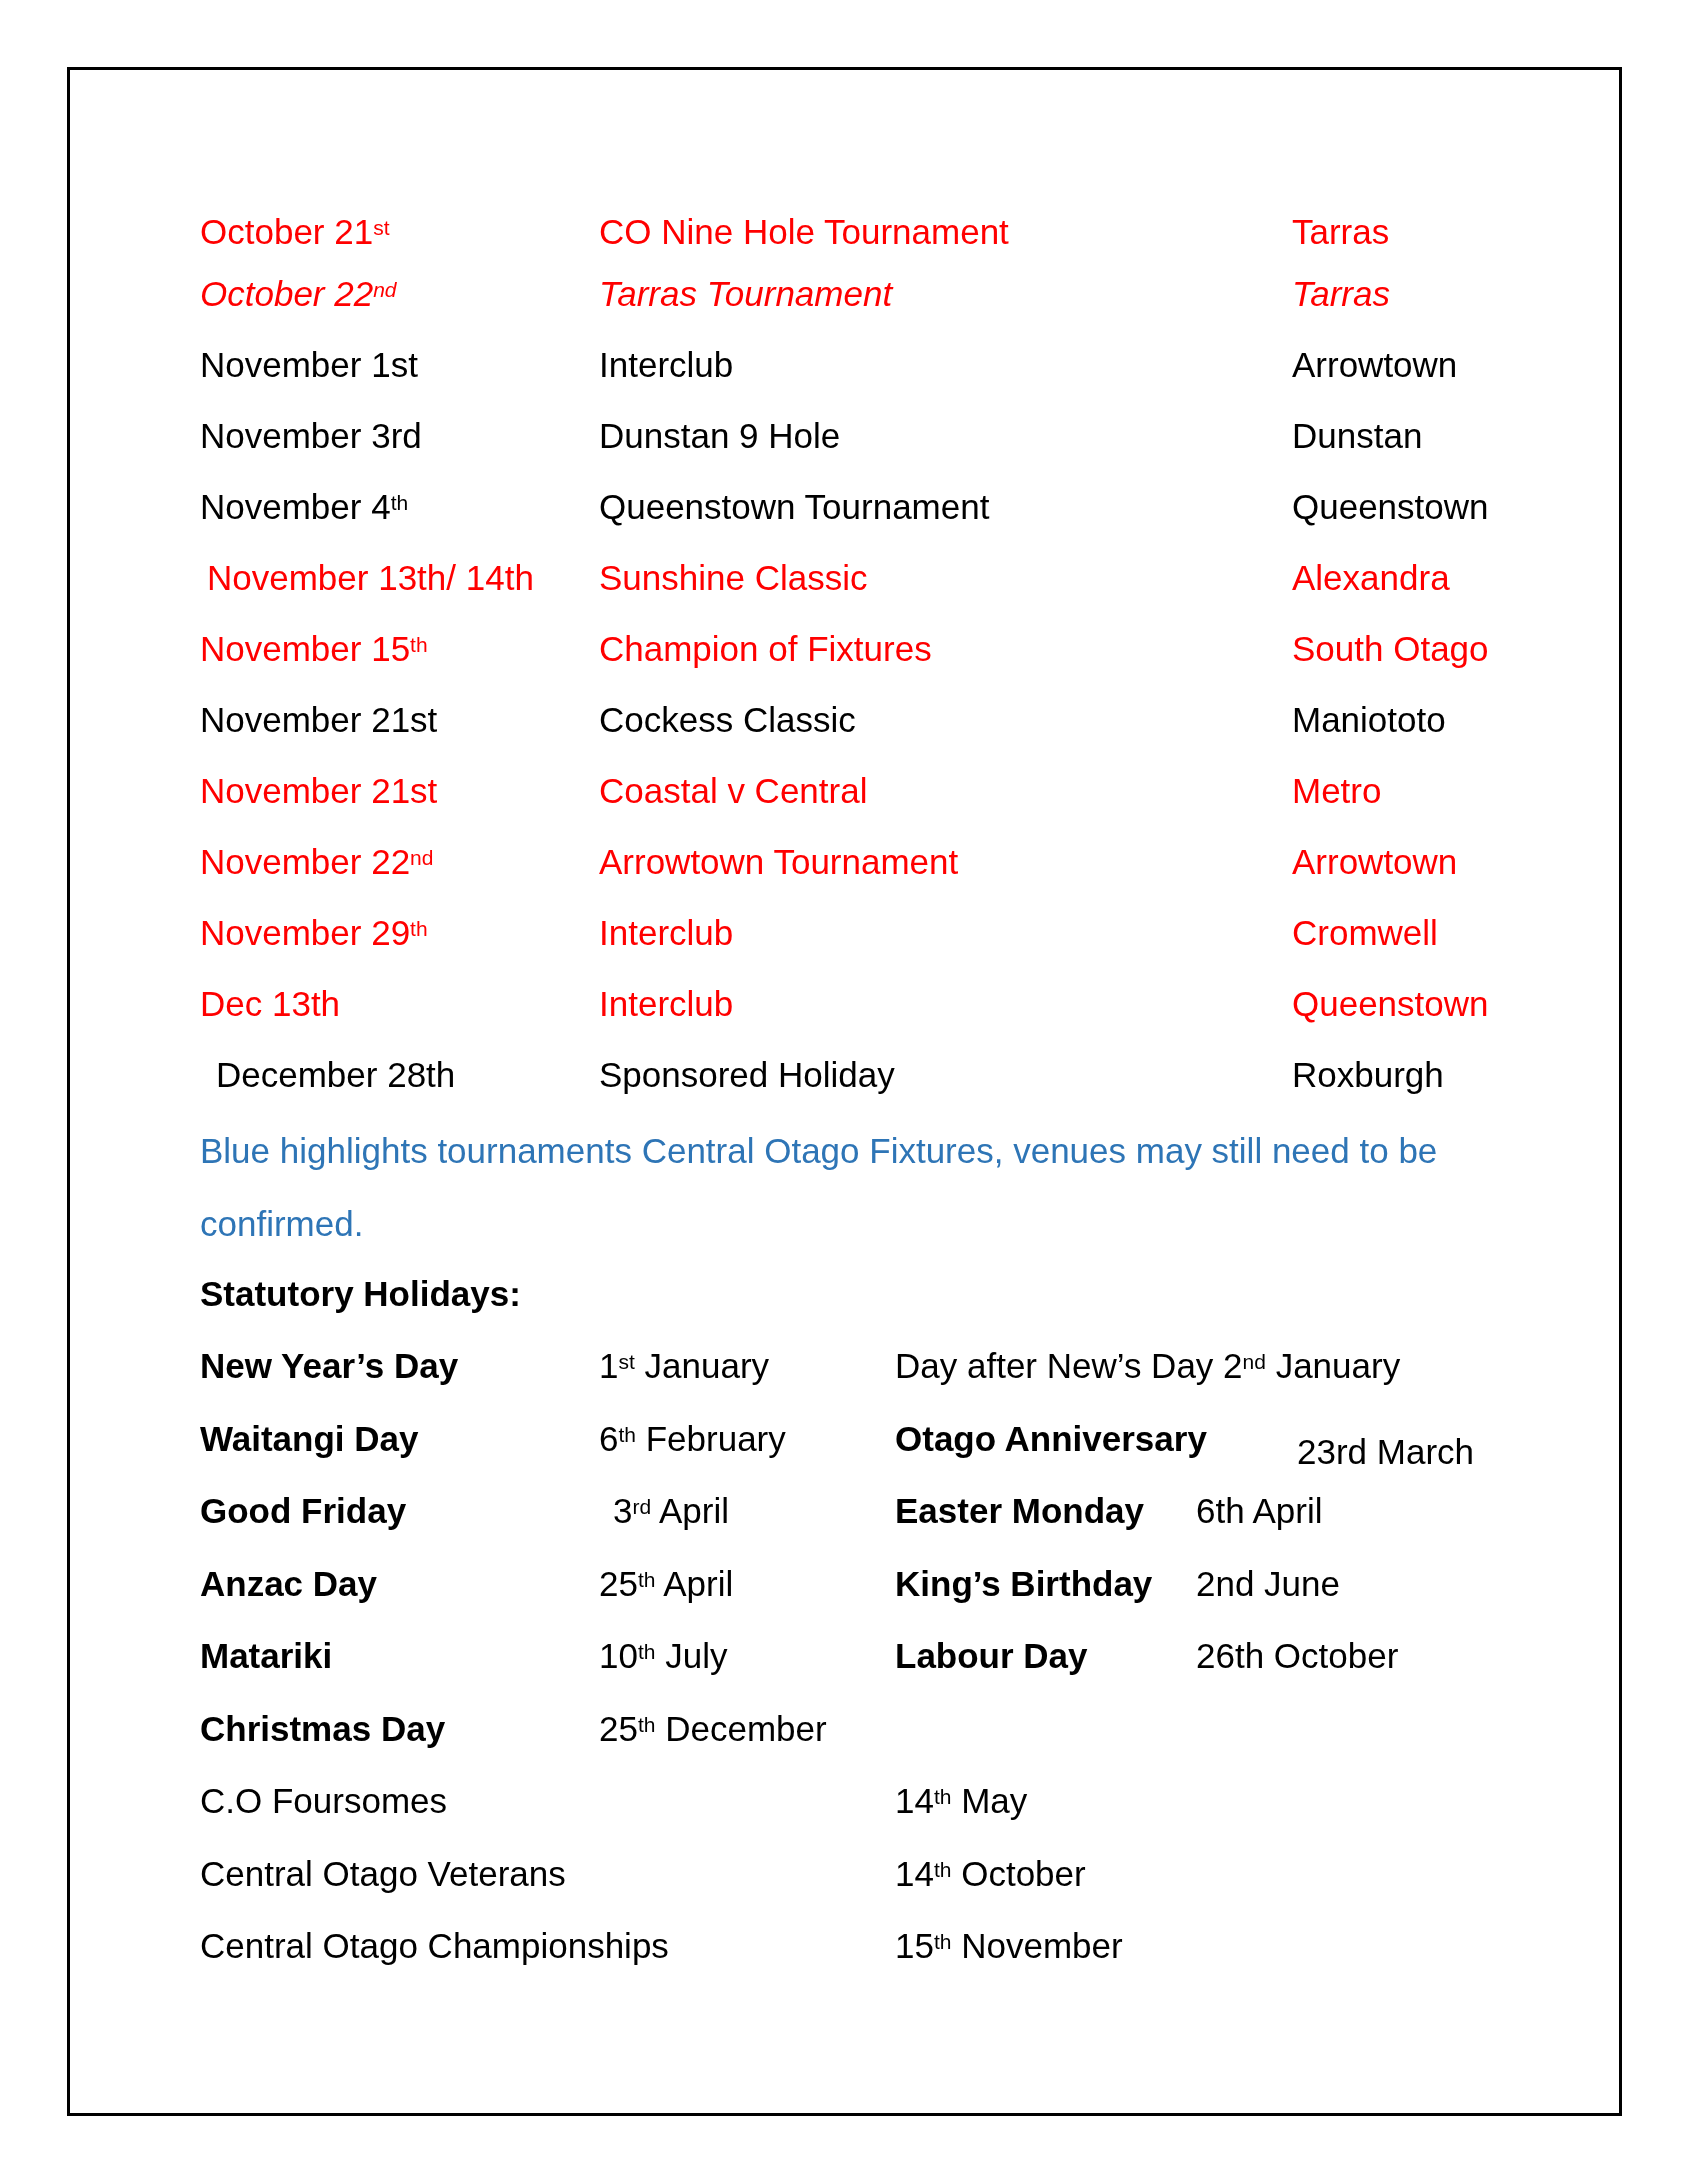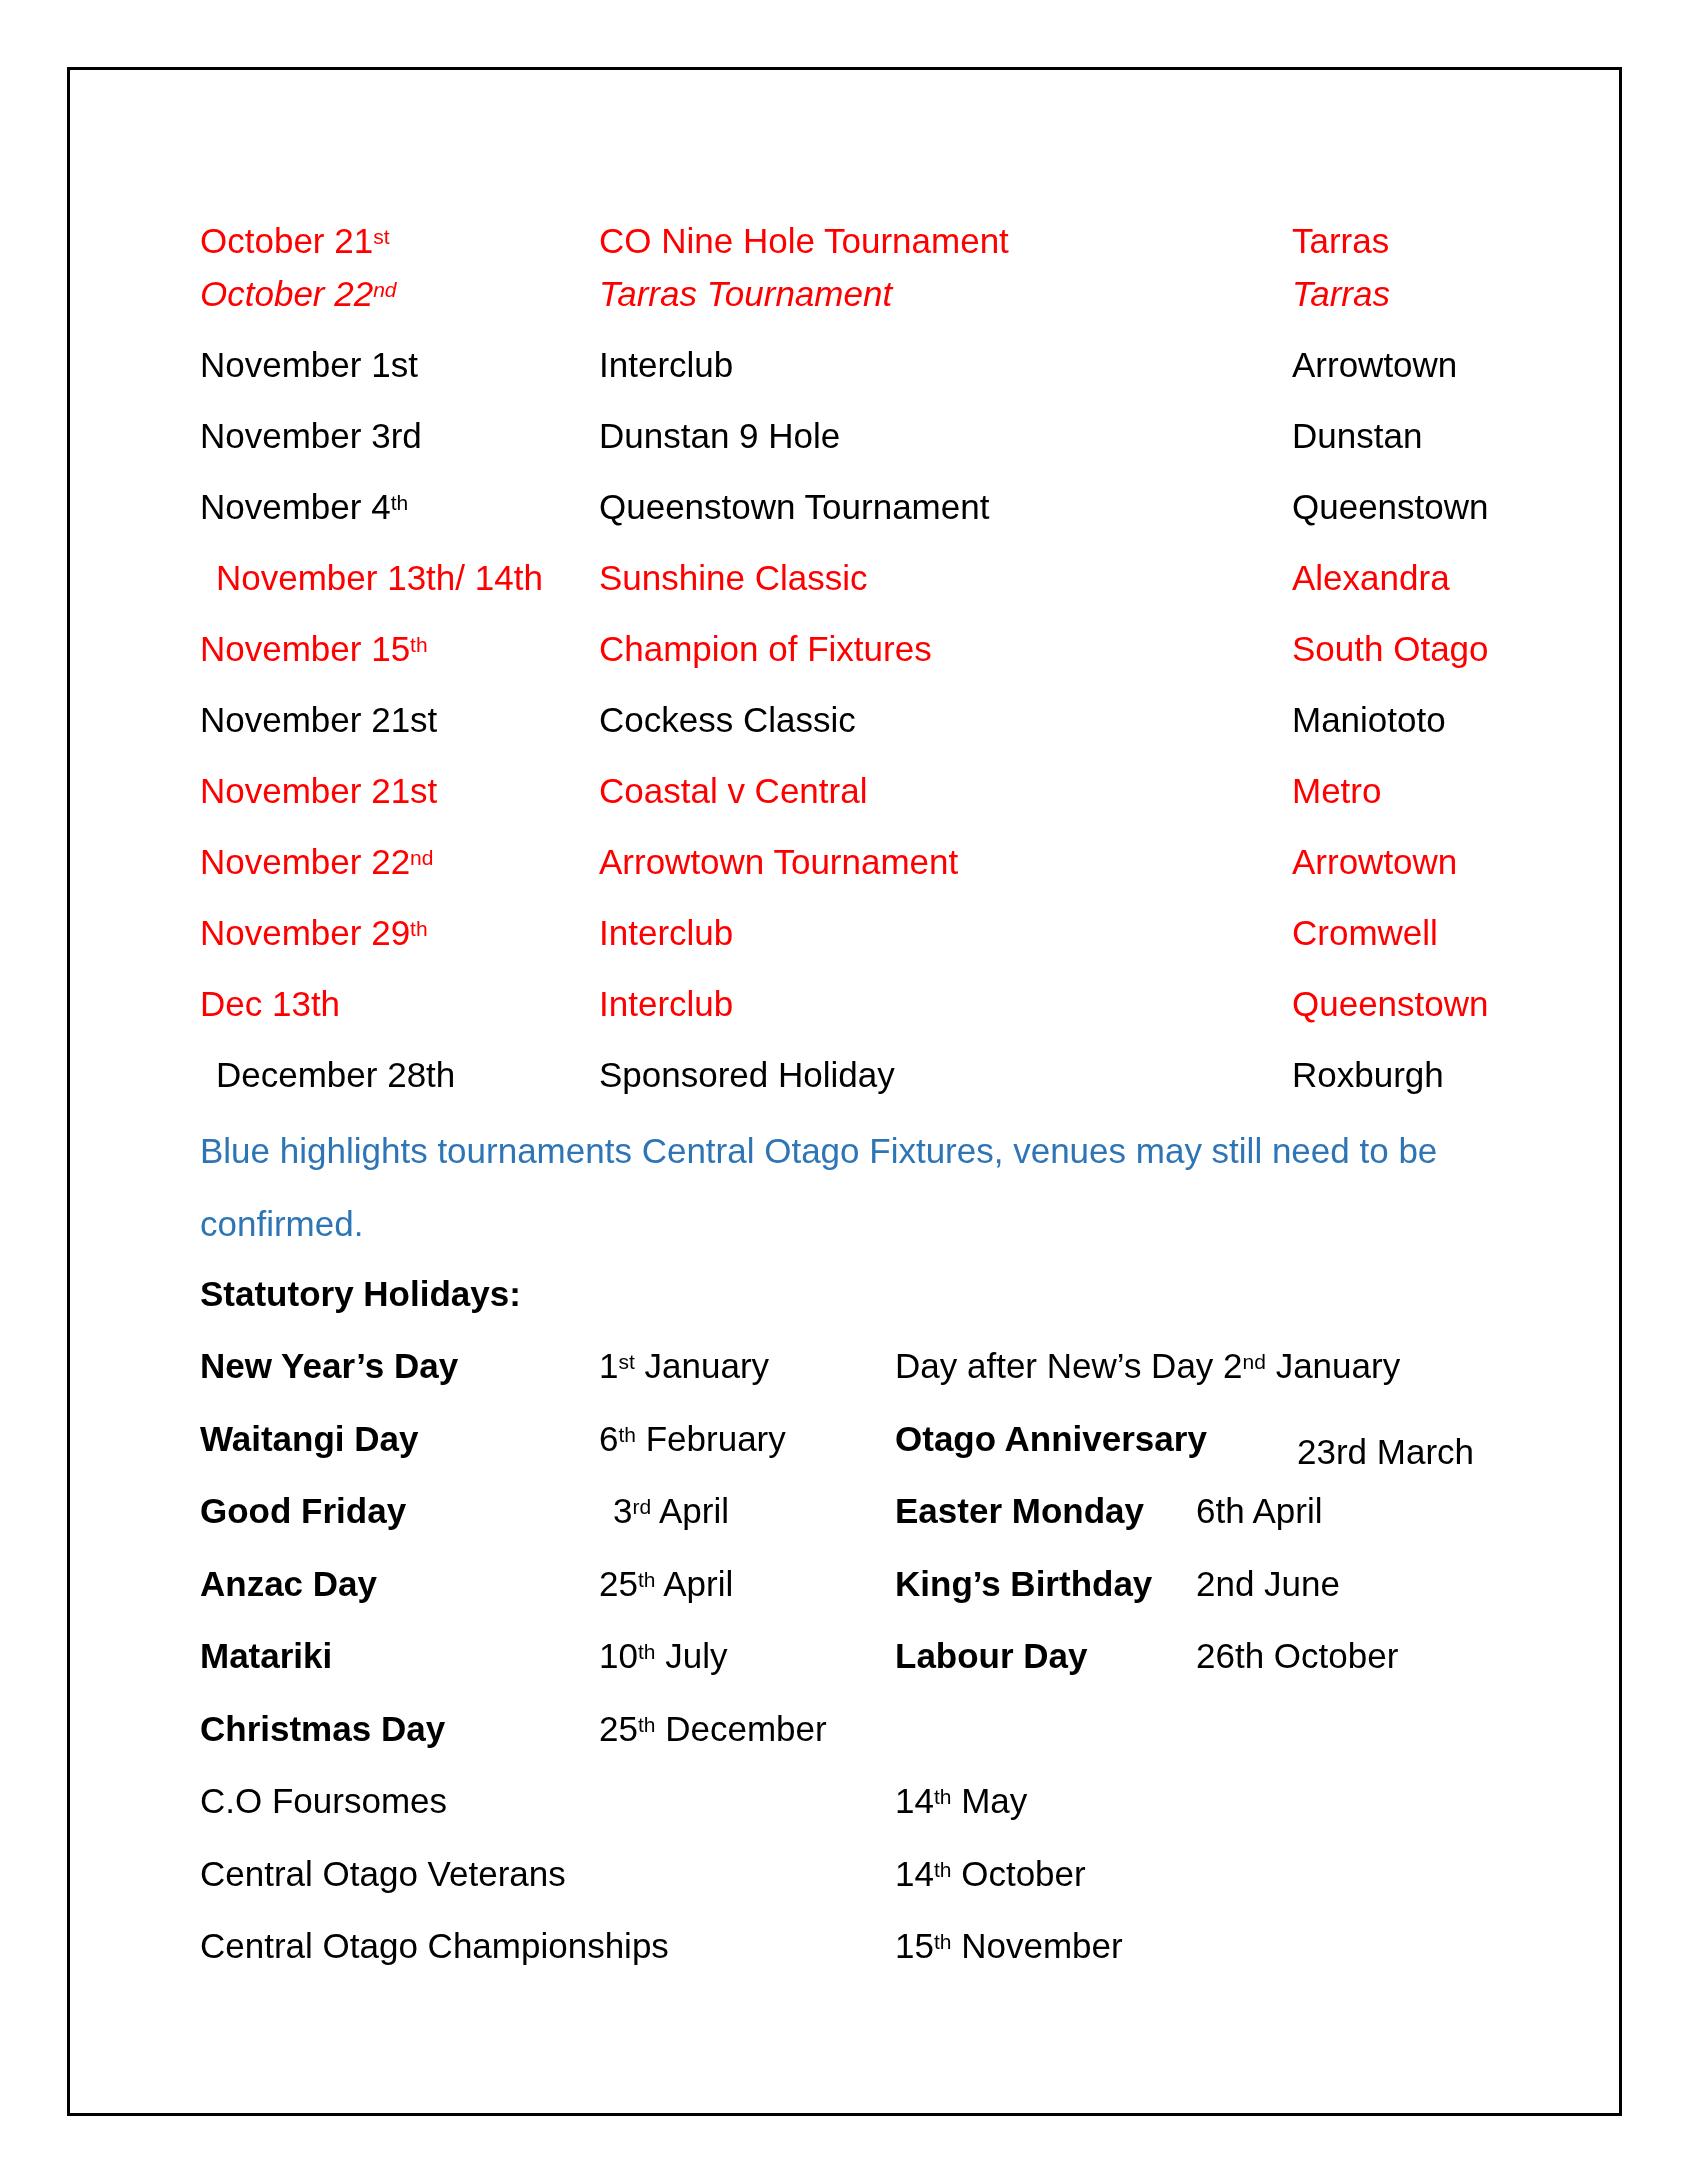--- a/index.html
+++ b/index.html
@@ -61,21 +61,21 @@
     white-space: nowrap;
   }
 </style>
 </head>
 <body>
 
 <div class="page">
   <div class="border-box"></div>
 
   <div id="fixtures">
-      <div class="abs-row" style="top: 223px; color: rgb(255, 0, 0);">
+      <div class="abs-row" style="top: 214px; color: rgb(255, 0, 0);">
         <span class="cell" style="left: 0px;"><span>October 21</span><sup>st</sup></span>
         <span class="cell" style="left: 399px;">CO Nine Hole Tournament</span>
         <span class="cell" style="left: 1092px;">Tarras</span>
       </div>
       <div class="abs-row" style="top: 276px; color: rgb(255, 0, 0); font-style: italic;">
         <span class="cell" style="left: 0px;"><span>October 22</span><sup>nd</sup></span>
         <span class="cell" style="left: 399px;">Tarras Tournament</span>
         <span class="cell" style="left: 1092px;">Tarras</span>
       </div>
       <div class="abs-row" style="top: 347px; color: rgb(0, 0, 0);">
@@ -87,21 +87,21 @@
         <span class="cell" style="left: 0px;"><span>November 3rd</span></span>
         <span class="cell" style="left: 399px;">Dunstan 9 Hole</span>
         <span class="cell" style="left: 1092px;">Dunstan</span>
       </div>
       <div class="abs-row" style="top: 489px; color: rgb(0, 0, 0);">
         <span class="cell" style="left: 0px;"><span>November 4</span><sup>th</sup></span>
         <span class="cell" style="left: 399px;">Queenstown Tournament</span>
         <span class="cell" style="left: 1092px;">Queenstown</span>
       </div>
       <div class="abs-row" style="top: 560px; color: rgb(255, 0, 0);">
-        <span class="cell" style="left: 16px;"><span>November 13th/ 14th</span></span>
+        <span class="cell" style="left: 7px;"><span>November 13th/ 14th</span></span>
         <span class="cell" style="left: 399px;">Sunshine Classic</span>
         <span class="cell" style="left: 1092px;">Alexandra</span>
       </div>
       <div class="abs-row" style="top: 631px; color: rgb(255, 0, 0);">
         <span class="cell" style="left: 0px;"><span>November 15</span><sup>th</sup></span>
         <span class="cell" style="left: 399px;">Champion of Fixtures</span>
         <span class="cell" style="left: 1092px;">South Otago</span>
       </div>
       <div class="abs-row" style="top: 702px; color: rgb(0, 0, 0);">
         <span class="cell" style="left: 0px;"><span>November 21st</span></span>

